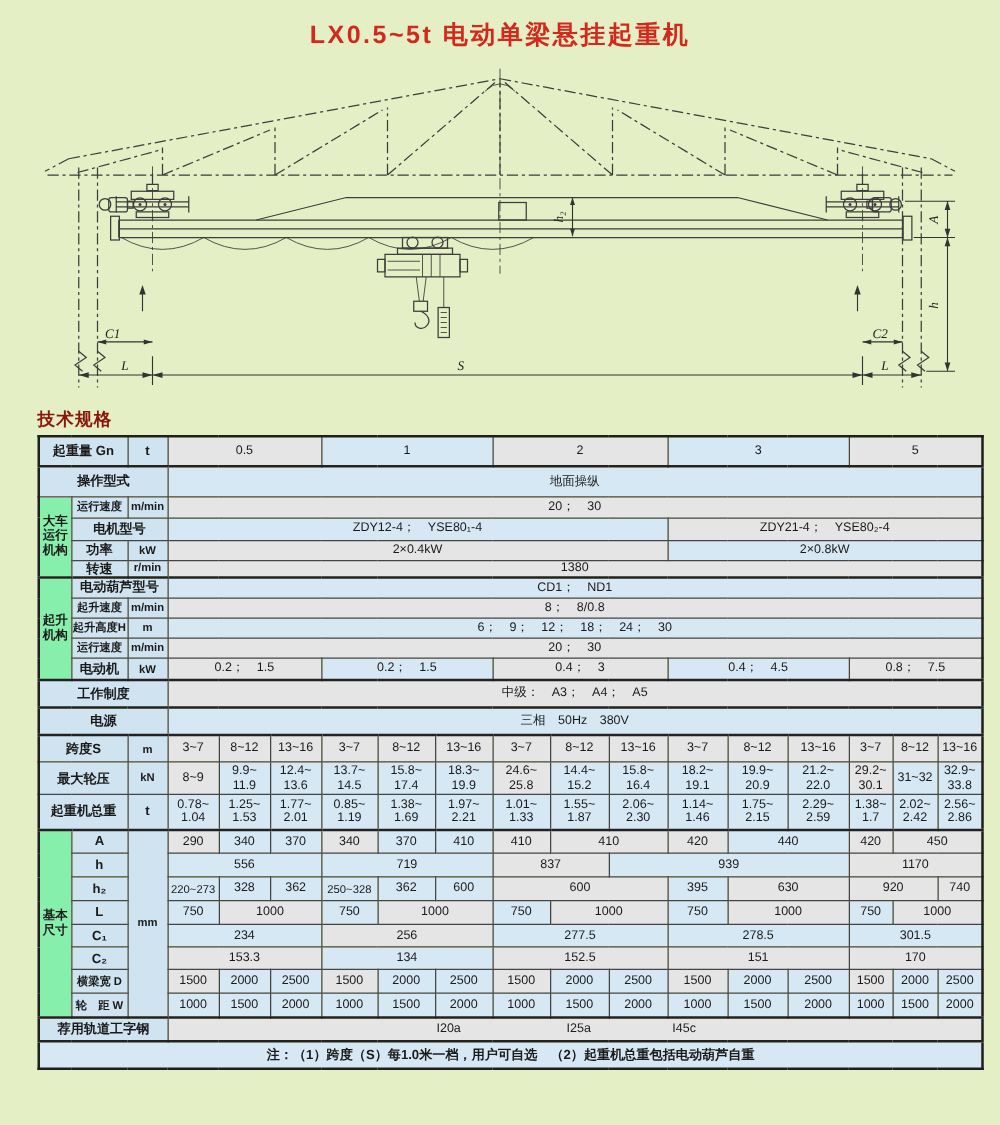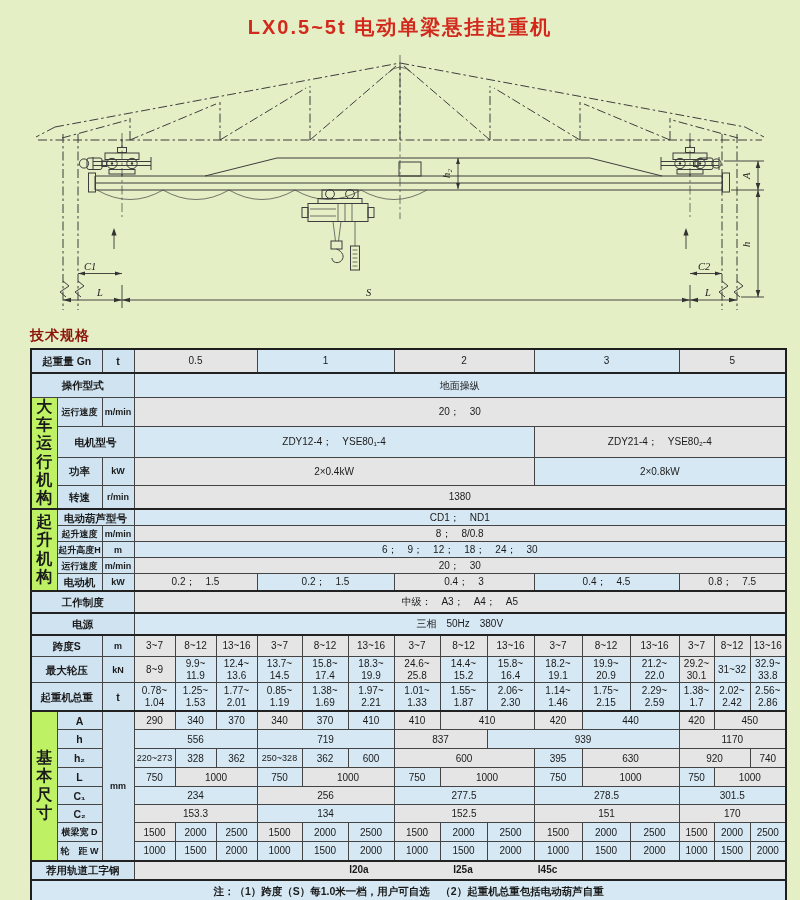--- a/index.html
+++ b/index.html
@@ -31,29 +31,29 @@
     margin-left:30px;width:755px;table-layout:fixed;
     border-collapse:collapse;border:2px solid #1e1e1e;
     font-size:10px;
   }
   table.spec td{
     border:1px solid #444;text-align:center;vertical-align:middle;
     padding:0;white-space:pre-line;line-height:1.15;overflow:hidden;
   }
   tr.bt td{border-top-width:2px;border-top-color:#222;}
   td.lab{background:#cfe3f1;font-weight:bold;font-size:10.5px;}
-  td.glab{background:#bef264;font-weight:bold;font-size:16px;
+  td.glab{background:#86efac;font-weight:bold;font-size:10px;
           line-height:1.3;padding:0 2px;white-space:normal;word-break:break-all;}
   td.g{background:#e5e5e5;}
   td.b{background:#d6e8f4;}
   td.sm{font-size:9px;}
   td.note{background:#d6e8f4;text-align:left;padding-left:24px;
           font-weight:bold;font-size:10.5px;}
   td.spread{position:relative;}
-  td.spread span{position:absolute;top:50%;transform:translateY(-50%);font-weight:bold;text-align:center;}
+  td.spread span{position:absolute;top:50%;transform:translateY(-50%);font-weight:normal;text-align:center;}
 </style>
 </head>
 <body>
 
 <div class="title">LX0.5~5t 电动单梁悬挂起重机</div>
 
 <svg class="drawing" width="800" height="272" viewBox="0 78 800 272" xmlns="http://www.w3.org/2000/svg">
 
   <g>
     <path class="dwg dd" d="M38,173 H762

